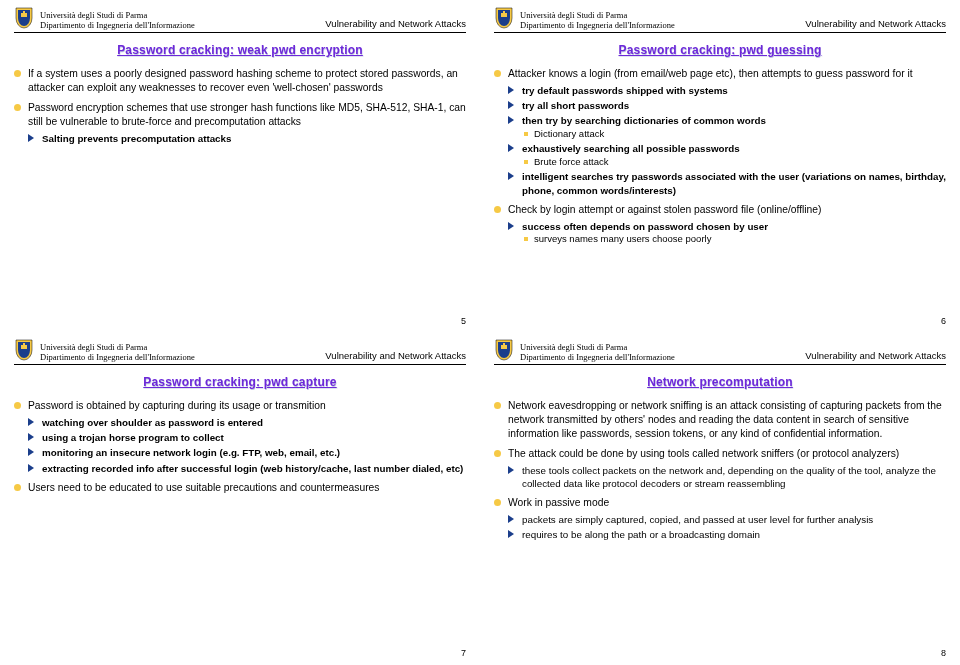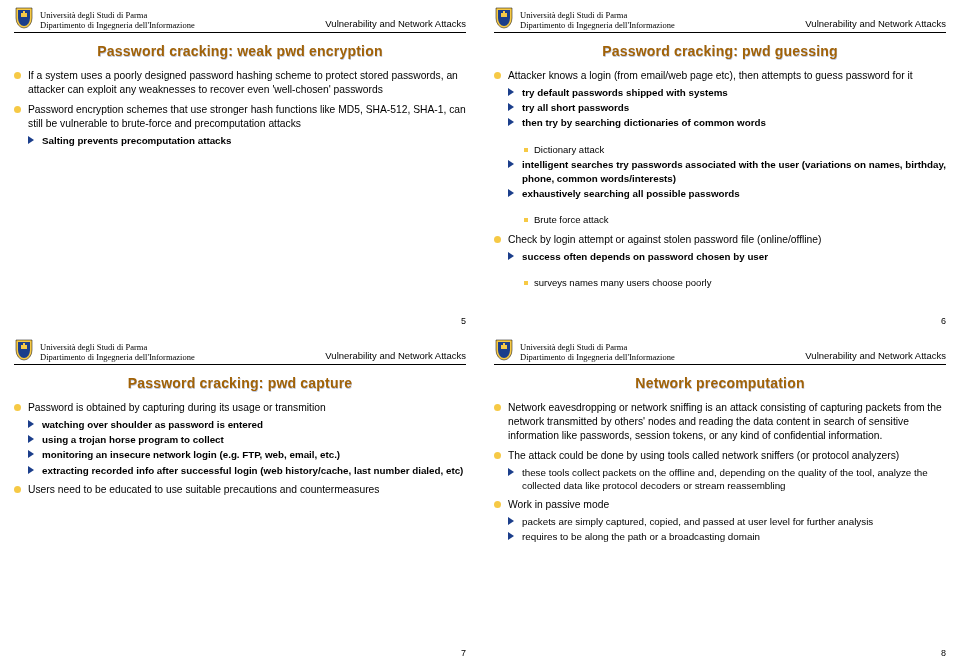--- a/index.html
+++ b/index.html
@@ -6,29 +6,29 @@
   html, body { width: 960px; height: 665px; font-family: Arial, Helvetica, sans-serif; background: #fff; }
   .grid { display: grid; grid-template-columns: 480px 480px; grid-template-rows: 332px 332px; width: 960px; height: 665px; }
   .slide { position: relative; background: #fff; padding: 6px 14px 14px 14px; overflow: hidden; }
   .slide-header { display: flex; align-items: flex-end; border-bottom: 1px solid #000; padding-bottom: 2px; margin-bottom: 4px; }
   .crest { width: 20px; height: 24px; margin-right: 6px; flex: none; }
   .crest svg { width: 100%; height: 100%; }
   .inst { flex: 1; }
   .uni { font-family: Georgia, 'Times New Roman', serif; font-size: 8.5px; color: #000; }
   .dept { font-family: Georgia, 'Times New Roman', serif; font-size: 8.5px; color: #000; }
   .course { font-size: 9.5px; font-weight: normal; align-self: flex-end; padding-bottom: 1px; }
-  .slide-title { text-align: center; font-size: 14px; font-weight: bold; color: #a16207; text-shadow: 0.5px 0.5px 0 rgba(100,120,180,0.4); margin: 10px 0 10px 0; letter-spacing: 0.2px; }
+  .slide-title { text-align: center; font-size: 12px; font-weight: bold; color: #6d28d9; text-shadow: 0.5px 0.5px 0 rgba(100,120,180,0.4); margin: 10px 0 10px 0; letter-spacing: 0.2px; text-decoration: underline; }
   .body { font-size: 10.3px; color: #000; line-height: 1.35; }
   ul.lvl1 { list-style: none; padding-left: 0; }
   ul.lvl1 > li { position: relative; padding-left: 14px; margin-bottom: 6px; }
   ul.lvl1 > li::before { content: ""; position: absolute; left: 0; top: 3px; width: 7px; height: 7px; border-radius: 50%; background: #f6c945; }
   ul.lvl2 { list-style: none; padding-left: 0; margin-top: 3px; }
   ul.lvl2 > li { position: relative; padding-left: 14px; margin-bottom: 2px; font-weight: bold; font-size: 9.8px; }
   ul.lvl2 > li::before { content: ""; position: absolute; left: 0; top: 2px; width: 0; height: 0; border-left: 6px solid #1b3e8b; border-top: 4px solid transparent; border-bottom: 4px solid transparent; }
-  ul.lvl3 { list-style: none; padding-left: 0; margin-top: 14px; }
+  ul.lvl3 { list-style: none; padding-left: 0; margin-top: 0; }
   ul.lvl3 > li { position: relative; padding-left: 12px; margin-bottom: 2px; font-weight: normal; font-size: 9.5px; }
   ul.lvl3 > li::before { content: ""; position: absolute; left: 2px; top: 4px; width: 4px; height: 4px; background: #f6c945; }
   .pagenum { position: absolute; bottom: 6px; right: 14px; font-size: 9px; }
   .nb { font-weight: normal; }
 </style>
 </head>
 <body>
 
 <div class="grid">
 
@@ -73,24 +73,24 @@
   </div>
       <div class="slide-title">Password cracking: pwd guessing</div>
       <div class="body">
         <ul class="lvl1">
           <li><span>Attacker knows a login (from email/web page etc), then attempts to guess password for it</span><ul class="lvl2">
               <li><span>try default passwords shipped with systems</span></li>
               <li><span>try all short passwords</span></li>
               <li><span>then try by searching dictionaries of common words</span><ul class="lvl3">
                   <li><span>Dictionary attack</span></li>
                 </ul></li>
-              <li><span>intelligent searches try passwords associated with the user (variations on names, birthday, phone, common words/interests)</span></li>
               <li><span>exhaustively searching all possible passwords</span><ul class="lvl3">
                   <li><span>Brute force attack</span></li>
                 </ul></li>
+              <li><span>intelligent searches try passwords associated with the user (variations on names, birthday, phone, common words/interests)</span></li>
             </ul></li>
           <li><span>Check by login attempt or against stolen password file (online/offline)</span><ul class="lvl2">
               <li><span>success often depends on password chosen by user</span><ul class="lvl3">
                   <li><span>surveys names many users choose poorly</span></li>
                 </ul></li>
             </ul></li>
         </ul>
       </div>
       <div class="pagenum">6</div>
     </div>
@@ -134,21 +134,21 @@
       <div class="uni">Università degli Studi di Parma</div>
       <div class="dept">Dipartimento di Ingegneria dell'Informazione</div>
     </div>
     <div class="course">Vulnerability and Network Attacks</div>
   </div>
       <div class="slide-title">Network precomputation</div>
       <div class="body">
         <ul class="lvl1">
           <li><span>Network eavesdropping or network sniffing is an attack consisting of capturing packets from the network transmitted by others' nodes and reading the data content in search of sensitive information like passwords, session tokens, or any kind of confidential information.</span></li>
           <li><span>The attack could be done by using tools called network sniffers (or protocol analyzers)</span><ul class="lvl2">
-              <li><span class="nb">these tools collect packets on the offline and, depending on the quality of the tool, analyze the collected data like protocol decoders or stream reassembling</span></li>
+              <li><span class="nb">these tools collect packets on the network and, depending on the quality of the tool, analyze the collected data like protocol decoders or stream reassembling</span></li>
             </ul></li>
           <li><span>Work in passive mode</span><ul class="lvl2">
               <li><span class="nb">packets are simply captured, copied, and passed at user level for further analysis</span></li>
               <li><span class="nb">requires to be along the path or a broadcasting domain</span></li>
             </ul></li>
         </ul>
       </div>
       <div class="pagenum">8</div>
     </div>
   </div>

